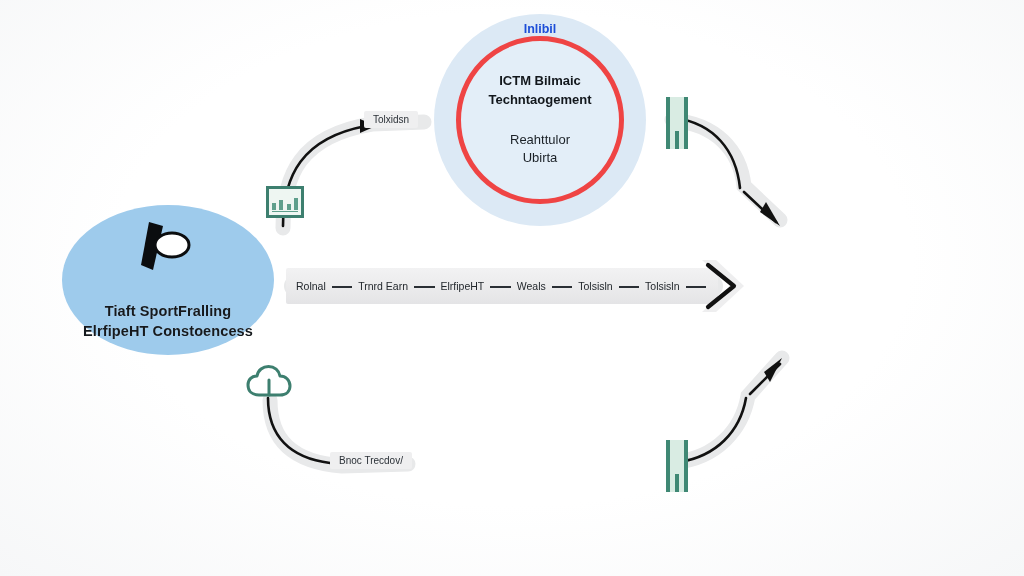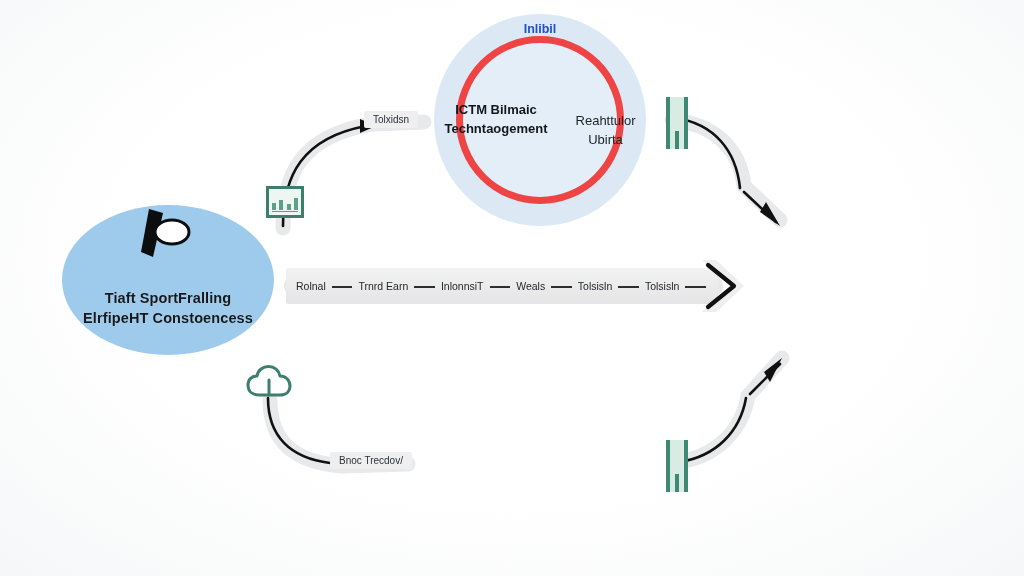--- a/index.html
+++ b/index.html
@@ -49,20 +49,21 @@
   }
 
   #left-circle {
     left: 62px;
     top: 205px;
     width: 212px;
     height: 150px;
     background: #9ecbec;
     display: flex;
     align-items: center;
+    justify-content: center;
     flex-direction: column;
     gap: 24px;
   }
   #left-circle .glyph {
     margin-bottom: 4px;
   }
   #left-circle .circle-label {
     position: static;
     font-size: 14.5px;
     font-weight: 600;
@@ -81,23 +82,24 @@
     background: #dce9f5;
   }
   .donut .inner {
     position: absolute;
     left: 22px;
     top: 22px;
     right: 22px;
     bottom: 22px;
     border-radius: 50%;
     background: #e3eef8;
-    border: 7px solid #ef4444;
+    border: 5px solid #ef4444;
     box-sizing: border-box;
     display: flex;
+    flex-direction: column;
     align-items: center;
     justify-content: center;
     text-align: center;
   }
   .donut .ttl {
     font-size: 13px;
     font-weight: 700;
     color: #12171c;
     line-height: 1.45;
     padding: 0 14px;
@@ -343,21 +345,21 @@
       <path d="M750,394 L780,364" stroke="#111111" stroke-width="2.6" fill="none" stroke-linecap="round"></path>
       <path d="M764,372 L782,358 L770,382 Z" fill="#111111"></path>
     </g>
   </svg>
 
   <div id="mid-bar">
     <span class="step">Rolnal</span>
     <span class="dash"></span>
     <span class="step">Trnrd Earn</span>
     <span class="dash"></span>
-    <span class="step">InlonnsiT</span>
+    <span class="step">ElrfipeHT</span>
     <span class="dash"></span>
     <span class="step">Weals</span>
     <span class="dash"></span>
     <span class="step">Tolsisln</span>
     <span class="dash"></span>
     <span class="step">Tolsisln</span>
     <span class="dash"></span>
   </div>
 
   <svg id="bar-chevron" viewBox="0 0 58 56">

